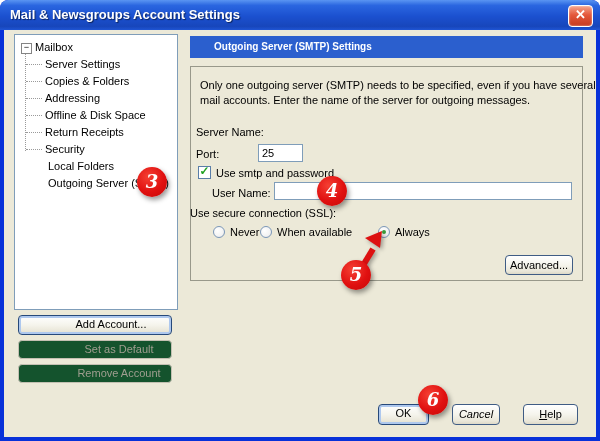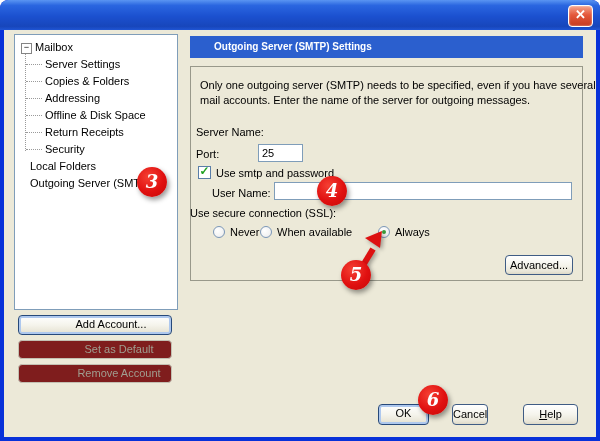--- a/index.html
+++ b/index.html
@@ -17,33 +17,33 @@
     line-height:18px; text-align:center; box-shadow:inset 0 0 2px rgba(255,255,255,.7); cursor:default; }
 
   
   .content { position:absolute; left:4px; top:30px; width:592px; height:407px; background:#ece9d8; }
 
   
   .tree-box { position:absolute; left:10px; top:4px; width:164px; height:276px; background:#fff;
     border:1px solid #7f9db9; padding-top:4px; box-sizing:border-box; overflow:hidden; }
   .tree-row { position:relative; height:17px; line-height:17px; font-size:11px; color:#000; white-space:nowrap; cursor:default; }
   .tree-root { padding-left:20px; }
-  .tree-other { padding-left:15px; }
+  .tree-other { padding-left:33px; }
   .tree-child { margin-left:30px; }
   .tree-child::before { content:""; position:absolute; left:-19px; top:8px; width:16px; height:0; border-top:1px dotted #9a9a9a; }
   .expander { position:absolute; left:6px; top:4px; width:9px; height:9px; background:#fff; border:1px solid #848484;
     font-size:9px; line-height:7px; text-align:center; color:#000; }
   .tree-vline { position:absolute; left:10px; top:16px; height:100px; width:0; border-left:1px dotted #9a9a9a; }
 
   
   .xp-btn { position:absolute; box-sizing:border-box; border:1px solid #3f5c84; border-radius:4px;
     background:linear-gradient(180deg,#ffffff 0%,#f5f4ec 50%,#e9e6d8 85%,#ddd9c8 100%);
     font-family:"Liberation Sans", sans-serif; font-size:11px; color:#000; text-align:center; cursor:default; }
   .xp-btn.focused { border-color:#27497a; box-shadow:inset 0 0 0 2px #aec8ee; }
-  .xp-btn.disabled { background:#7f1d1d; border:1px solid #c3c0b2; color:#a09e90; box-shadow:none;padding-left:48px; }
+  .xp-btn.disabled { background:#14532d; border:1px solid #c3c0b2; color:#a09e90; box-shadow:none;padding-left:48px; }
   .underline-first::first-letter { text-decoration:underline; }
 
   
   .panel-header { position:absolute; left:186px; top:6px; width:393px; height:22px; background:#2b5fce;
     color:#fff; font-size:10px; font-weight:bold; line-height:22px; padding-left:24px; box-sizing:border-box; white-space:nowrap; }
   .group-box { position:absolute; left:186px; top:36px; width:393px; height:215px; border:1px solid #98988a; box-sizing:border-box; }
   .desc { position:absolute; left:196px; top:48px; font-size:11px; color:#000; line-height:15px; white-space:nowrap; }
 
   .fld-label { position:absolute; font-size:11px; color:#000; white-space:nowrap; }
   .xp-input { position:absolute; box-sizing:border-box; height:18px; border:1px solid #7f9db9; background:#fff;
@@ -63,20 +63,21 @@
     color:#fff; font-family:"DejaVu Serif", serif; font-style:italic; font-weight:bold; font-size:18px;
     line-height:30px; text-align:center; box-shadow:2px 3px 5px rgba(0,0,0,.4); z-index:5; }
   .arrow-svg { position:absolute; z-index:4; pointer-events:none; filter:drop-shadow(2px 2px 2px rgba(0,0,0,.35)); }
 </style>
 </head>
 <body>
 
 <div class="window">
 
   <div class="titlebar">
+    <div class="title-text">Mail &amp; Newsgroups Account Settings</div>
     <div class="close-btn">
       <span>✕</span>
     </div>
   </div>
 
   <div class="content">
 
     <div class="tree-box">
       <div class="tree-vline"></div>
       <div class="tree-row tree-root">
@@ -143,21 +144,21 @@
     <div class="fld-label" style="left:273px; top:196px;">When available</div>
 
     <div class="xp-radio" style="left:374px; top:196px;">
       <span class="radio-dot"></span>
     </div>
     <div class="fld-label" style="left:391px; top:196px;">Always</div>
 
     <div class="xp-btn" style="left:501px; top:225px; width:68px; height:20px; line-height:18px;">Advanced...</div>
 
     <div class="xp-btn focused" style="left:374px; top:374px; width:51px; height:21px; line-height:17px;">OK</div>
-    <div class="xp-btn" style="left:448px; top:374px; width:36px; height:21px; line-height:19px;">Cancel</div>
+    <div class="xp-btn" style="left:448px; top:374px; width:48px; height:21px; line-height:19px;font-style:italic;">Cancel</div>
     <div class="xp-btn underline-first" style="left:519px; top:374px; width:55px; height:21px; line-height:19px;">Help</div>
 
     <div class="badge" style="left:133px; top:137px;">3</div>
     <div class="badge" style="left:313px; top:146px;">4</div>
     <div class="badge" style="left:337px; top:230px;">5</div>
     <div class="badge" style="left:414px; top:355px;">6</div>
 
     <svg class="arrow-svg" style="left:336px; top:195px;" width="60" height="60" viewBox="0 0 60 60">
       <line x1="16" y1="52" x2="33" y2="24" stroke="#dd1111" stroke-width="6"></line>
       <polygon points="42,6 40,23 25,13" fill="#dd1111"></polygon>

